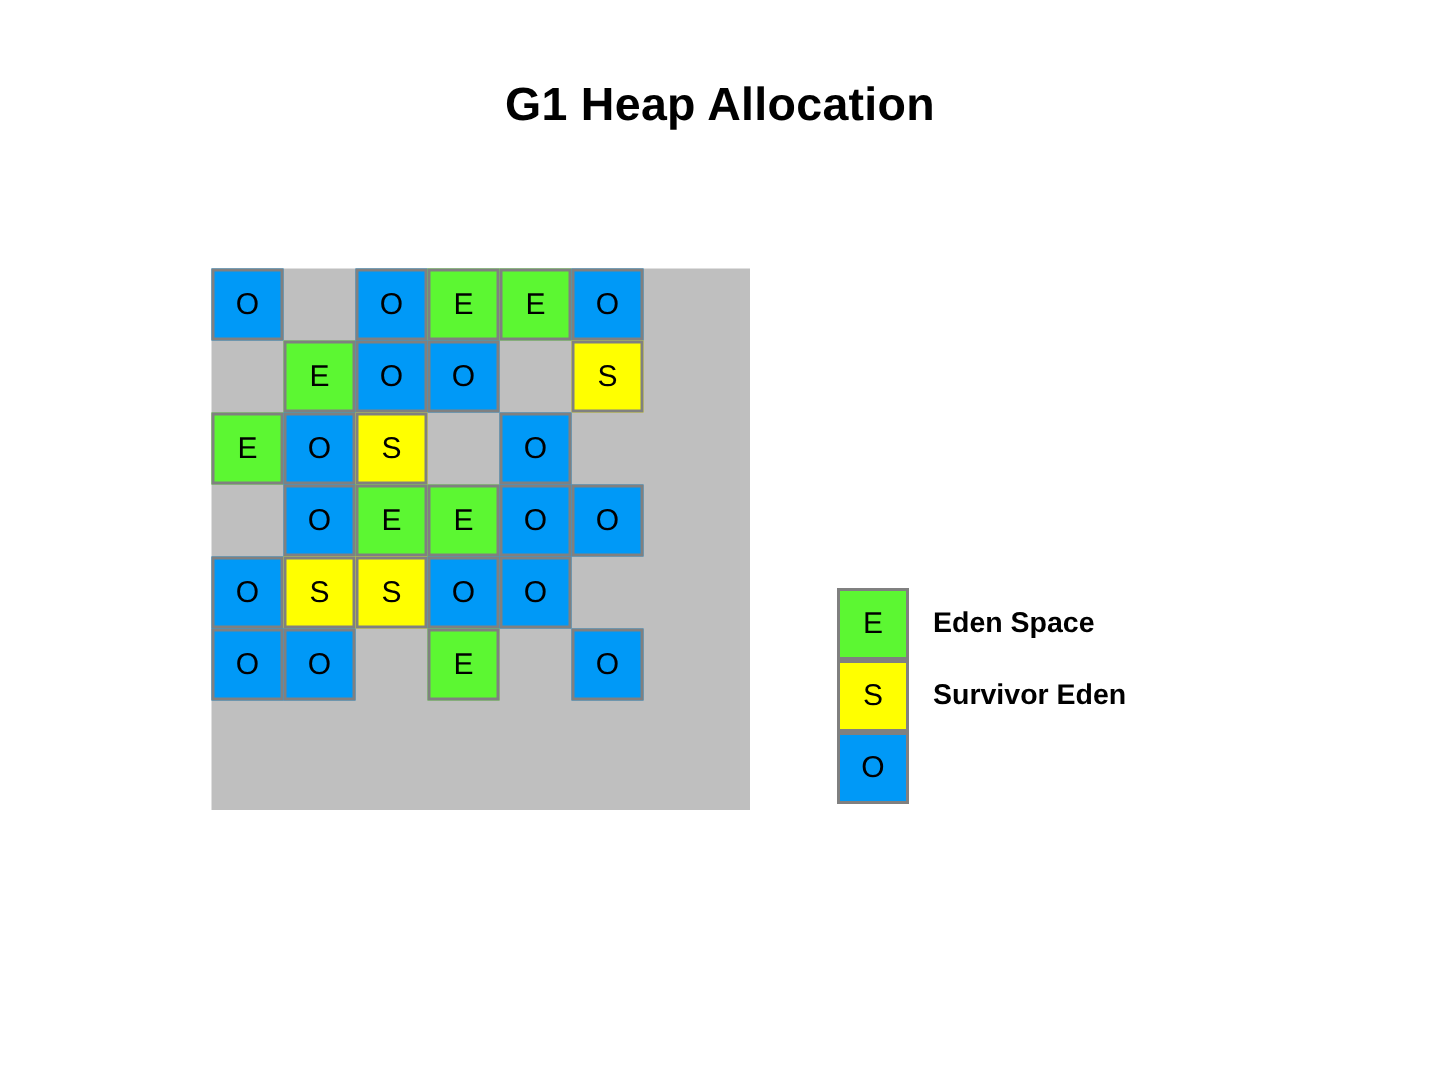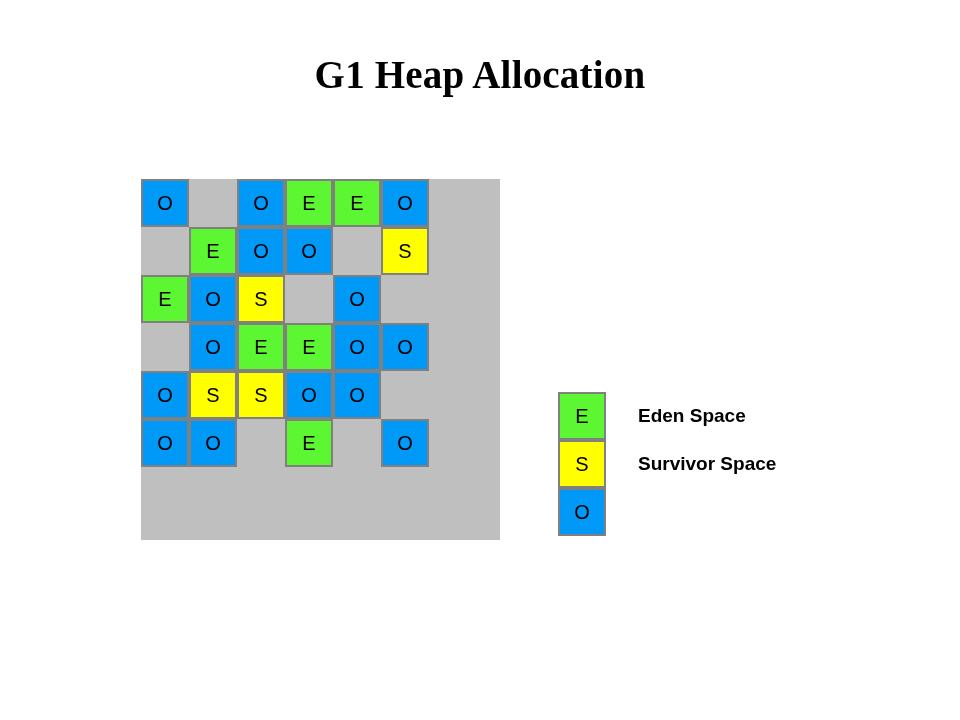--- a/index.html
+++ b/index.html
@@ -14,25 +14,24 @@
     overflow: hidden;
     font-family: "Liberation Sans", sans-serif;
   }
 
   #page-title {
     position: absolute;
     left: 0;
     top: 52px;
     width: 960px;
     text-align: center;
-    font-size: 39px;
+    font-size: 31px;
     font-weight: bold;
     color: #000000;
     letter-spacing: 0.2px;
-    font-family: Liberation Serif, serif;
   }
 
   
   #heap-panel {
     position: absolute;
     left: 141px;
     top: 179px;
     width: 359px;
     height: 361px;
     background: #bfbfbf;
@@ -88,21 +87,21 @@
     box-sizing: border-box;
     border: 2px solid #808080;
     display: flex;
     align-items: center;
     justify-content: center;
     font-size: 20px;
     color: #000000;
     line-height: 1;
   }
   .legend-label {
-    margin-left: 32px;
+    margin-left: 16px;
     font-size: 19px;
     font-weight: bold;
     color: #000000;
     white-space: nowrap;
   }
 </style>
 </head>
 <body>
 
 <div id="page-title">G1 Heap Allocation</div>
@@ -148,18 +147,18 @@
     </div>
 </div>
 
 <div id="legend">
     <div class="legend-row">
       <div class="legend-swatch" style="background: rgb(92, 247, 50);">E</div>
       <div class="legend-label">Eden Space</div>
     </div>
     <div class="legend-row">
       <div class="legend-swatch" style="background: rgb(255, 255, 0);">S</div>
-      <div class="legend-label">Survivor Space</div>
+      <div class="legend-label">Survivor Eden</div>
     </div>
     <div class="legend-row">
       <div class="legend-swatch" style="background: rgb(0, 153, 247);">O</div>
     </div>
   </div>
 
 </body></html>

